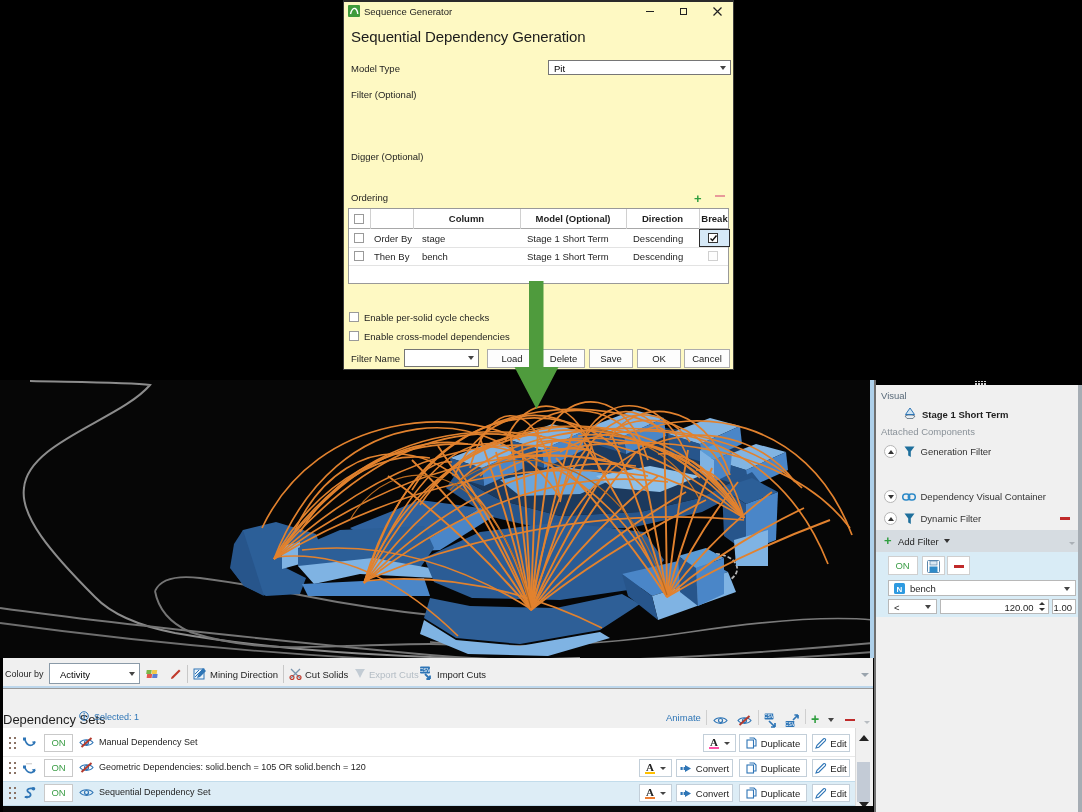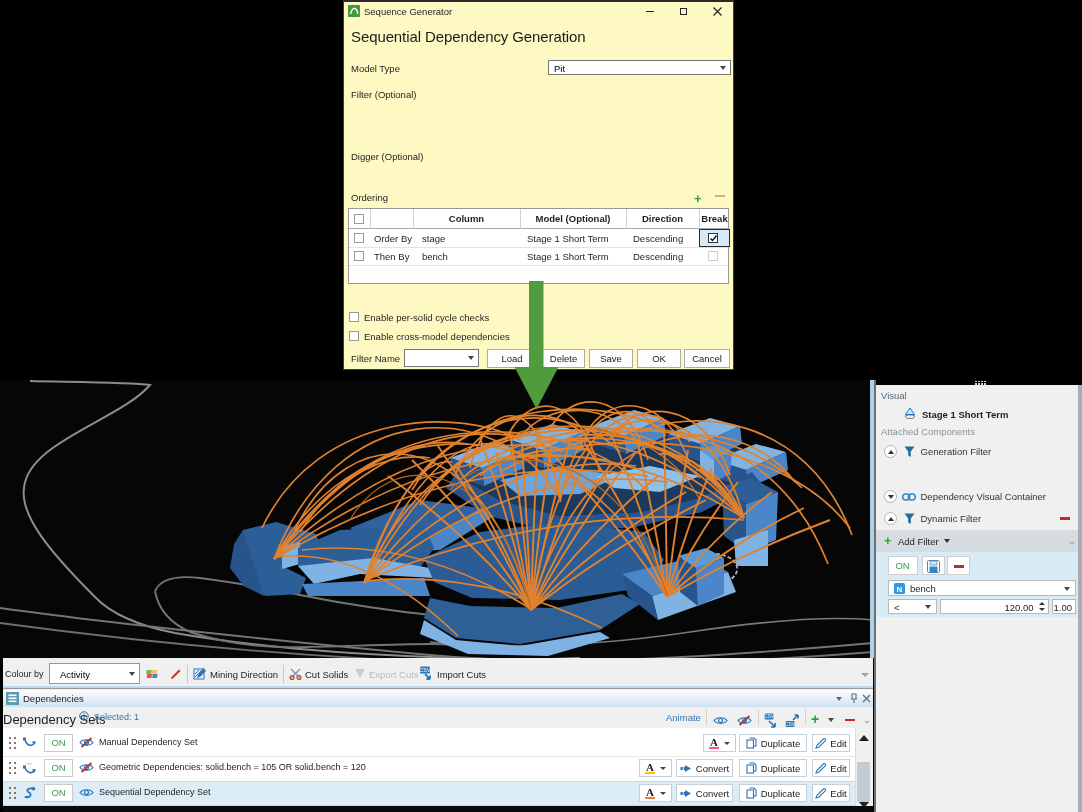--- a/index.html
+++ b/index.html
@@ -256,36 +256,20 @@
       <div class="lbl" style="left:369px;top:11px;color:#b3bcc4">Export Cuts</div>
       <svg class="abs" style="left:419px;top:8px" width="14" height="15" viewBox="0 0 14 15">
 <rect x="1" y="0.5" width="10" height="7" rx="1" fill="#2e75b6"></rect>
         <text x="6" y="6" font-size="5.5" fill="#fff" text-anchor="middle" font-family="Liberation Sans">CSV</text>
 <path d="M6,8 L11,13 M11,13 L11,9.4 M11,13 L7.4,13" stroke="#2e75b6" stroke-width="1.8" fill="none"></path>
       </svg>
       <div class="lbl" style="left:437px;top:11px">Import Cuts</div>
       <div class="abs" style="left:861px;top:15px;width:0;height:0;border-left:4px solid transparent;border-right:4px solid transparent;border-top:4px solid #9aa4ad"></div>
     </div>
     <div class="abs" style="left:0;top:688px;width:873px;height:124px;background:#f0f0f0;border-top:1px solid #9a9a9a">
-      <div class="abs" style="left:0;top:1px;width:100%;height:17px;background:linear-gradient(#fdfdfe,#cfe1f1)">
-        <svg class="abs" style="left:6px;top:2px" width="13" height="13" viewBox="0 0 13 13">
-          <rect width="13" height="13" fill="#5a9bb4"></rect>
-          <rect x="2.5" y="2.5" width="8" height="1.6" fill="#fff"></rect>
-          <rect x="2.5" y="5.5" width="8" height="1.6" fill="#fff"></rect>
-          <rect x="2.5" y="8.5" width="8" height="1.6" fill="#fff"></rect>
-        </svg>
-        <div class="lbl" style="left:23px;top:3px">Dependencies</div>
-        <div class="abs" style="left:836px;top:7px;width:0;height:0;border-left:3.5px solid transparent;border-right:3.5px solid transparent;border-top:4px solid #5a6b7a"></div>
-        <svg class="abs" style="left:849px;top:3px" width="10" height="11" viewBox="0 0 10 11">
-          <path d="M3,1 L7,1 L7,6 L3,6 Z M2,6 L8,6 M5,6 L5,10" stroke="#5a6b7a" stroke-width="1.1" fill="none"></path>
-        </svg>
-        <svg class="abs" style="left:862px;top:4px" width="9" height="9" viewBox="0 0 9 9">
-          <path d="M1,1 L8,8 M8,1 L1,8" stroke="#5a6b7a" stroke-width="1.2"></path>
-        </svg>
-      </div>
       <div class="lbl" style="left:3px;top:23px;font-size:13px">Dependency Sets</div>
       <svg class="abs" style="left:79px;top:22px" width="10" height="10" viewBox="0 0 11 11">
         <circle cx="5.5" cy="5.5" r="4.7" fill="none" stroke="#2e75b6" stroke-width="1.1"></circle>
         <rect x="5" y="4.5" width="1.4" height="4" fill="#2e75b6"></rect>
         <rect x="5" y="2.4" width="1.4" height="1.4" fill="#2e75b6"></rect>
       </svg>
       <div class="lbl" style="left:94px;top:23px;color:#2e75b6;font-size:9px">Selected: 1</div>
       <div class="lbl" style="left:666px;top:23px;color:#2e75b6">Animate</div>
       <div class="abs" style="left:706px;top:21px;width:1px;height:15px;background:#cfcfcf"></div>
       <svg class="abs" style="left:713px;top:26px" width="15" height="11" viewBox="0 0 15 11">

